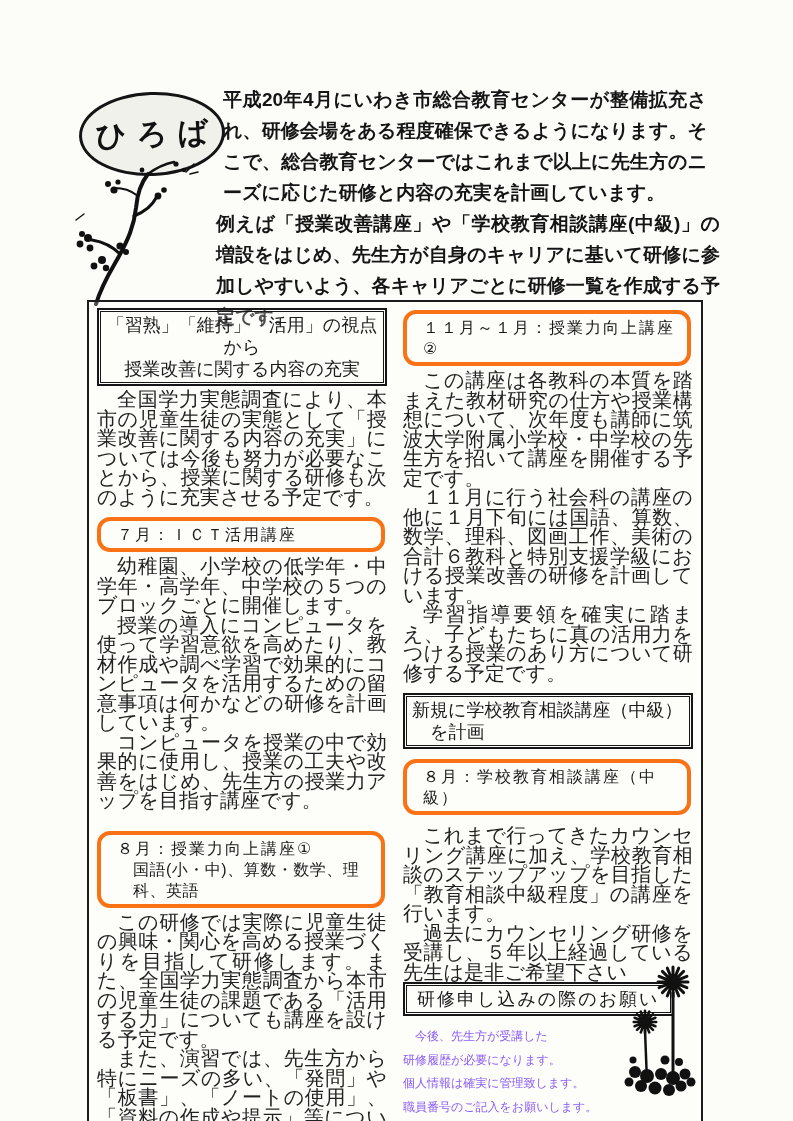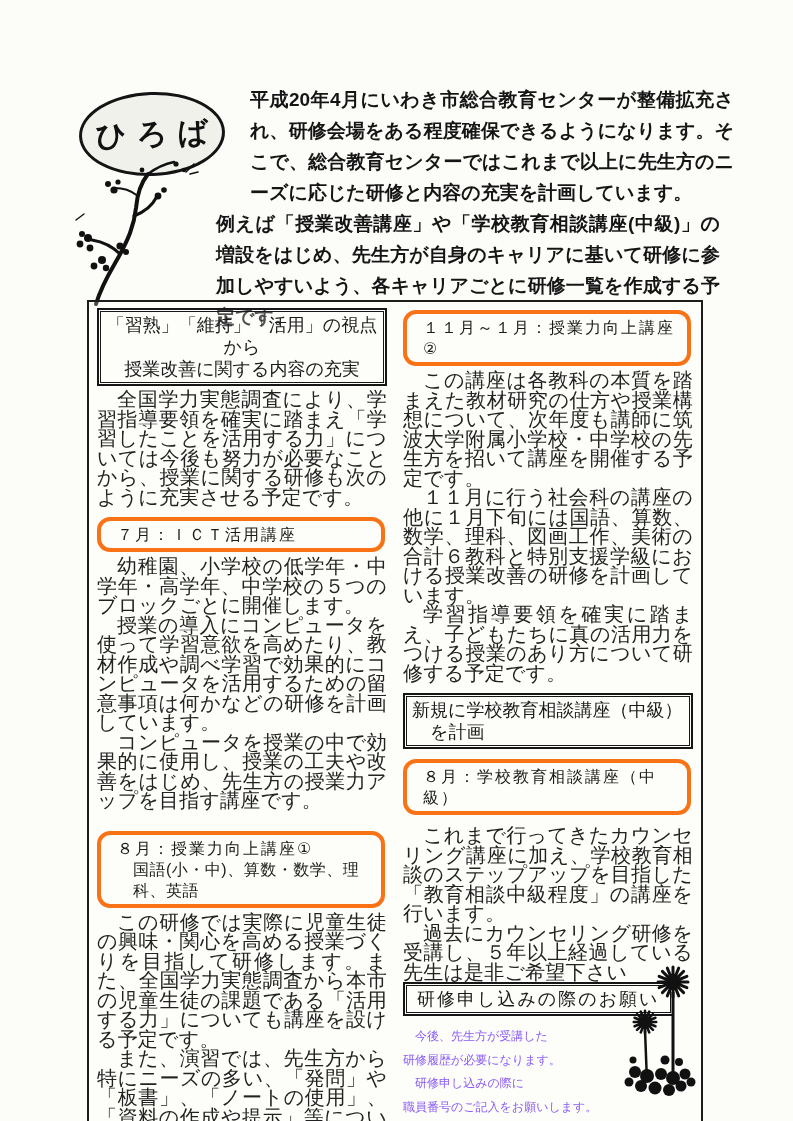--- a/index.html
+++ b/index.html
@@ -19,21 +19,21 @@
   .badge span{
     font-family:"Liberation Sans","DejaVu Sans",sans-serif;font-weight:bold;
     font-size:30px;letter-spacing:10px;padding-left:10px;color:#111;
   }
   .intro{
     position:absolute;
     font-family:"Liberation Sans","DejaVu Sans",sans-serif;font-weight:bold;
     font-size:19px;line-height:31px;text-align:justify;text-justify:inter-character;
     color:#151515;
   }
-  .intro1{left:250px;top:84px;width:484px;}
+  .intro1{left:223px;top:84px;width:484px;}
   .intro2{left:216px;top:208px;width:504px;}
   .plum{position:absolute;left:68px;top:156px;width:152px;height:150px;}
   
   .main-box{
     position:absolute;left:87px;top:300px;width:616px;min-height:740px;
     border:2px solid #1c1c1c;box-sizing:border-box;
     display:flex;gap:16px;padding:6px 8px 8px 8px;background:rgba(255,255,255,0.25);
   }
   .col{flex:1;min-width:0;}
   .p{
@@ -111,21 +111,21 @@
   <div class="main-box">
 
     <div class="col">
 
       <div class="dbox">
         <div class="dbox-inner dbox-center g">
           <div>「習熟」「維持」「活用」の視点から</div>
           <div>授業改善に関する内容の充実</div>
         </div>
       </div>
-      <p class="p">全国学力実態調査により、学習指導要領を確実に踏まえ「学習したことを活用する力」については今後も努力が必要なことから、授業に関する研修も次のように充実させる予定です。</p>
+      <p class="p">全国学力実態調査により、本市の児童生徒の実態として「授業改善に関する内容の充実」については今後も努力が必要なことから、授業に関する研修も次のように充実させる予定です。</p>
 
       <div class="rbox g">
         <span>７月：ＩＣＴ活用講座</span>
       </div>
       <p class="p">幼稚園、小学校の低学年・中学年・高学年、中学校の５つのブロックごとに開催します。</p>
       <p class="p">授業の導入にコンピュータを使って学習意欲を高めたり、教材作成や調べ学習で効果的にコンピュータを活用するための留意事項は何かなどの研修を計画しています。</p>
       <p class="p">コンピュータを授業の中で効果的に使用し、授業の工夫や改善をはじめ、先生方の授業力アップを目指す講座です。</p>
 
       <div class="spacer10"></div>
       <div class="rbox g">
@@ -195,21 +195,20 @@
         </svg>
 
         <div class="dbox fit">
           <div class="dbox-inner g" style="letter-spacing:2px;padding:2px 10px;">
             <span>研修申し込みの際のお願い</span>
           </div>
         </div>
         <div class="ask-lines">
           <div class="ask-line">　今後、先生方が受講した</div>
           <div class="ask-line">研修履歴が必要になります。</div>
-          <div class="ask-line">　研修申し込みの際に</div>
+          <div class="ask-line">個人情報は確実に管理致します。</div>
           <div class="ask-line">職員番号のご記入をお願いします。</div>
-          <div class="ask-line">個人情報は確実に管理致します。</div>
         </div>
       </div>
 
     </div>
   </div>
 </div>
 
 </body></html>

